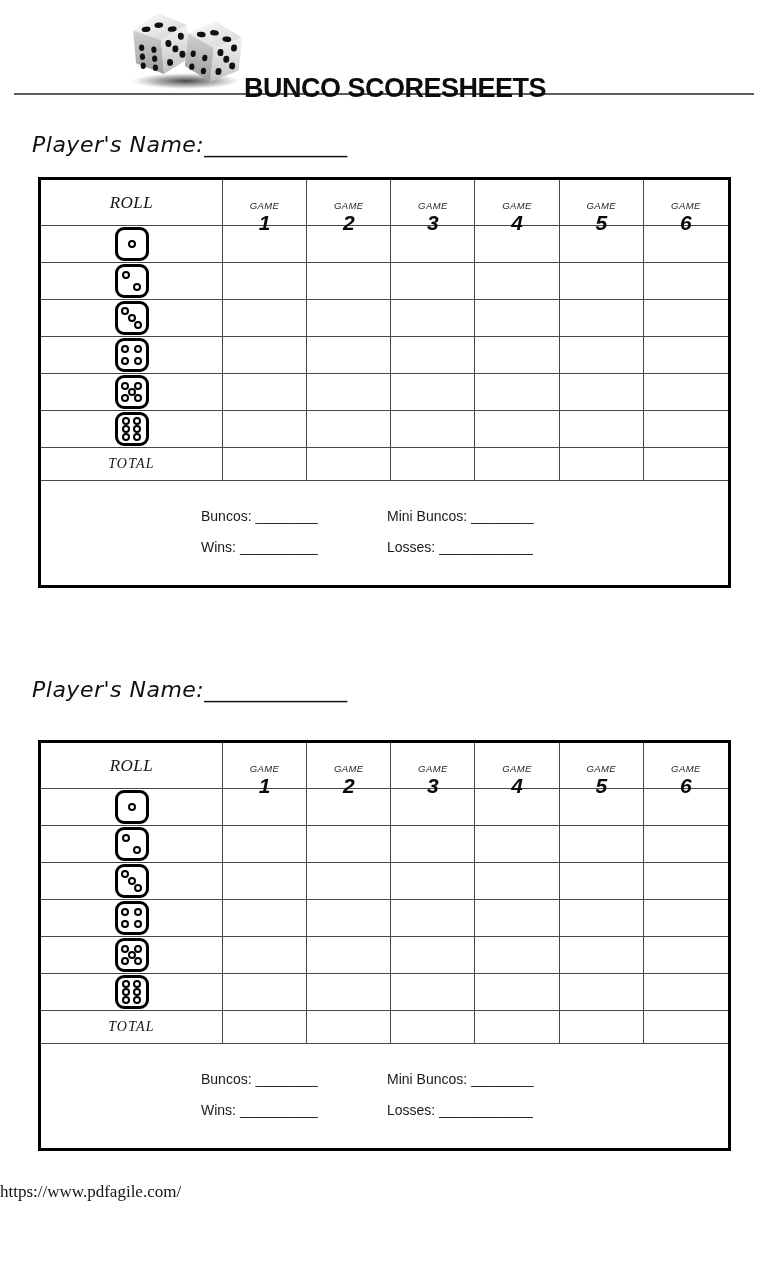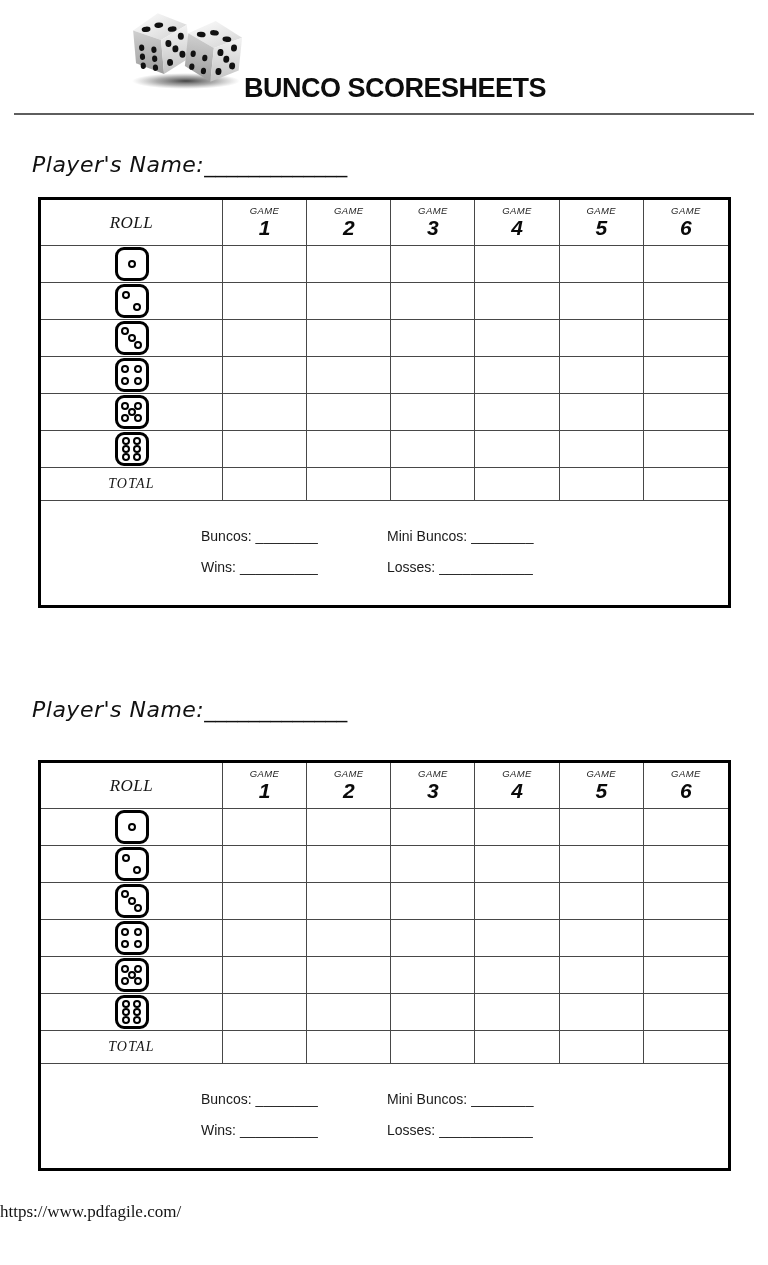--- a/index.html
+++ b/index.html
@@ -2,21 +2,21 @@
 <html><head>
 <meta charset="utf-8">
 <style>
   html,body{margin:0;padding:0;background:#ffffff;}
   body{
     width:768px;height:1265px;position:relative;overflow:hidden;
     color:#000;font-family:"Liberation Sans",sans-serif;
     -webkit-font-smoothing:antialiased;
   }
   
-  .page-header{position:relative;height:113px;}
+  .page-header{position:relative;height:93px;}
   .logo{position:absolute;left:128px;top:2px;}
   .page-title{
     position:absolute;left:244px;top:55px;
     font-size:27px;font-weight:bold;letter-spacing:-0.5px;color:#0d0d0d;
     font-family:"Liberation Sans",sans-serif;white-space:nowrap;
   }
   .rule{height:2px;background:#5e5e5e;margin:0 14px;}
   
   .sheet{display:block;}
   .player-line{
@@ -39,21 +39,21 @@
   }
   .cell{
     border-right:1px solid #474747;border-bottom:1px solid #474747;
     display:flex;align-items:center;justify-content:center;
     min-width:0;min-height:0;
   }
   .cell:nth-child(7n){border-right:none;}
   .roll-header{
     font-family:"Liberation Serif",serif;font-size:17px;letter-spacing:0.5px;color:#151515;
   }
-  .game-head{flex-direction:column;justify-content:flex-start;padding-top:5px;box-sizing:border-box;}
+  .game-head{flex-direction:column;justify-content:flex-start;padding-top:20px;box-sizing:border-box;}
   .game-word{font-size:9.5px;letter-spacing:0.4px;line-height:11px;color:#222;}
   .game-num{font-size:21px;font-weight:bold;line-height:23px;color:#0a0a0a;}
   .total-label{
     font-family:"Liberation Serif",serif;font-size:14px;letter-spacing:1.2px;color:#151515;
   }
   
   .die{
     width:34px;height:34px;box-sizing:border-box;position:relative;
     border:3px solid #000;border-radius:9px;background:#fff;
   }

